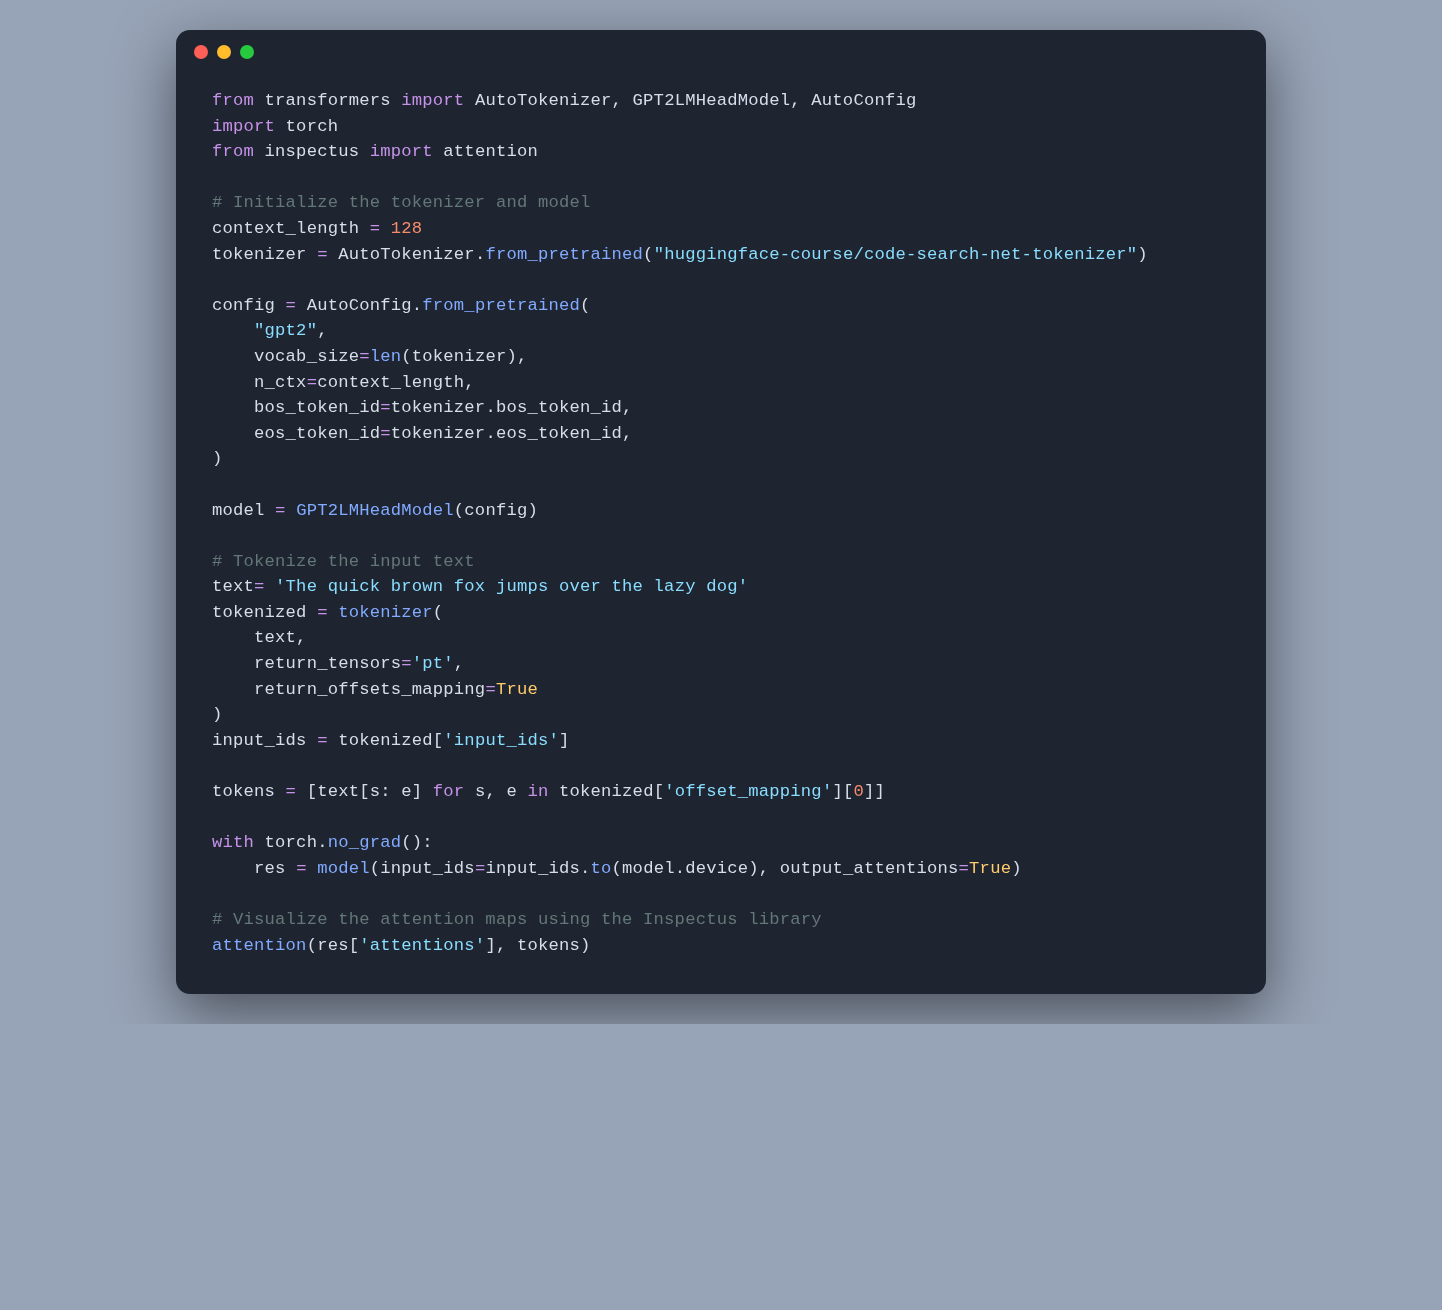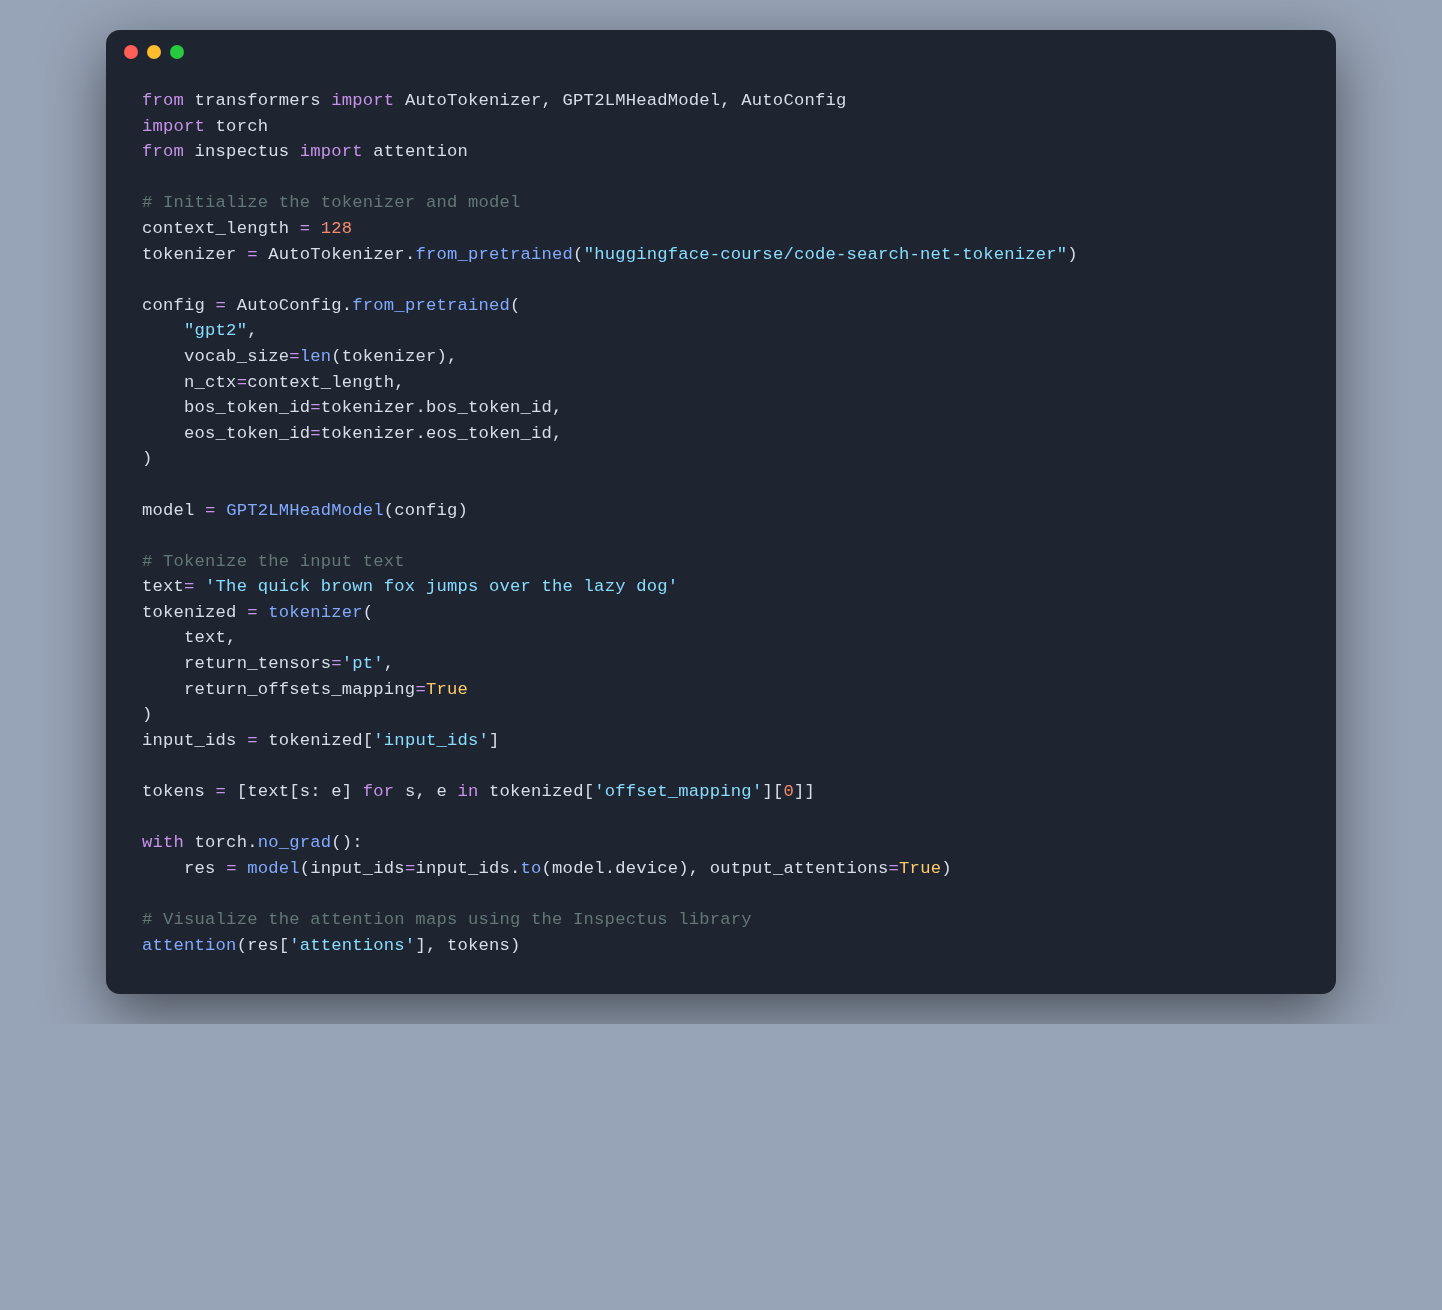--- a/index.html
+++ b/index.html
@@ -5,21 +5,21 @@
   * { margin: 0; padding: 0; box-sizing: border-box; }
   body {
     background: #97a3b6;
     display: flex;
     justify-content: center;
     align-items: flex-start;
     padding: 30px;
     font-family: "SF Mono", "Monaco", "Menlo", "Consolas", "Liberation Mono", "Courier New", monospace;
   }
   .window {
-    width: 1230px;
+    width: 1090px;
     background: #1e2430;
     border-radius: 14px;
     box-shadow: 0 20px 60px rgba(0,0,0,0.5);
     overflow: hidden;
   }
   .titlebar {
     height: 44px;
     display: flex;
     align-items: center;
     padding-left: 18px;

